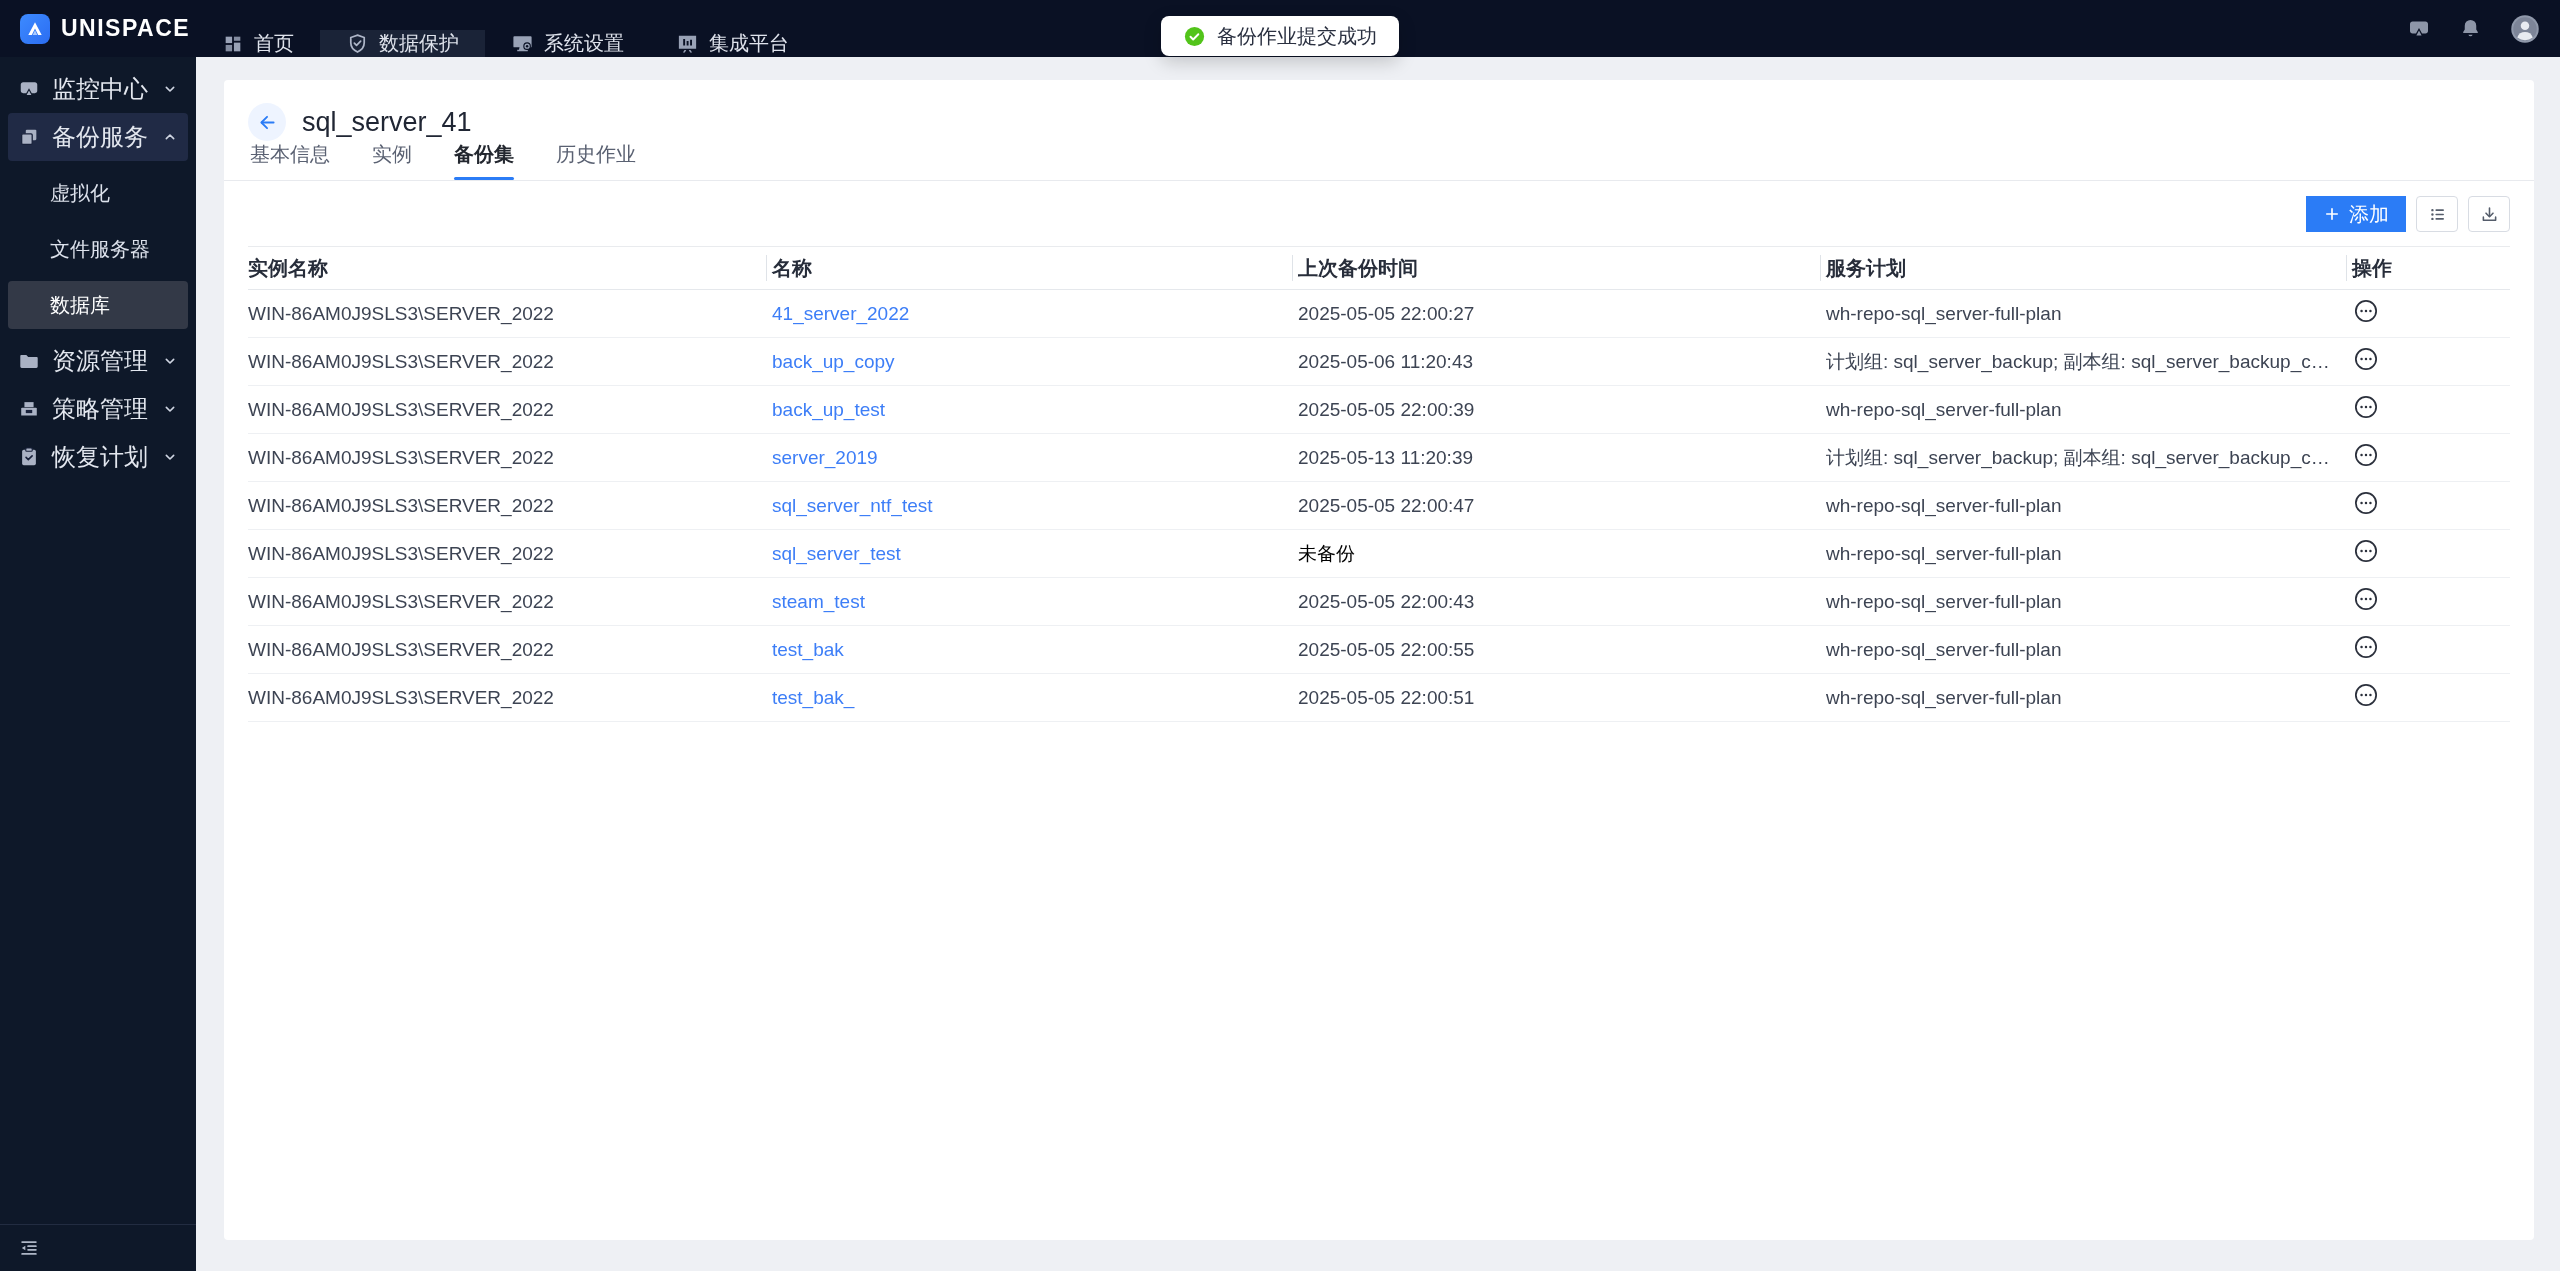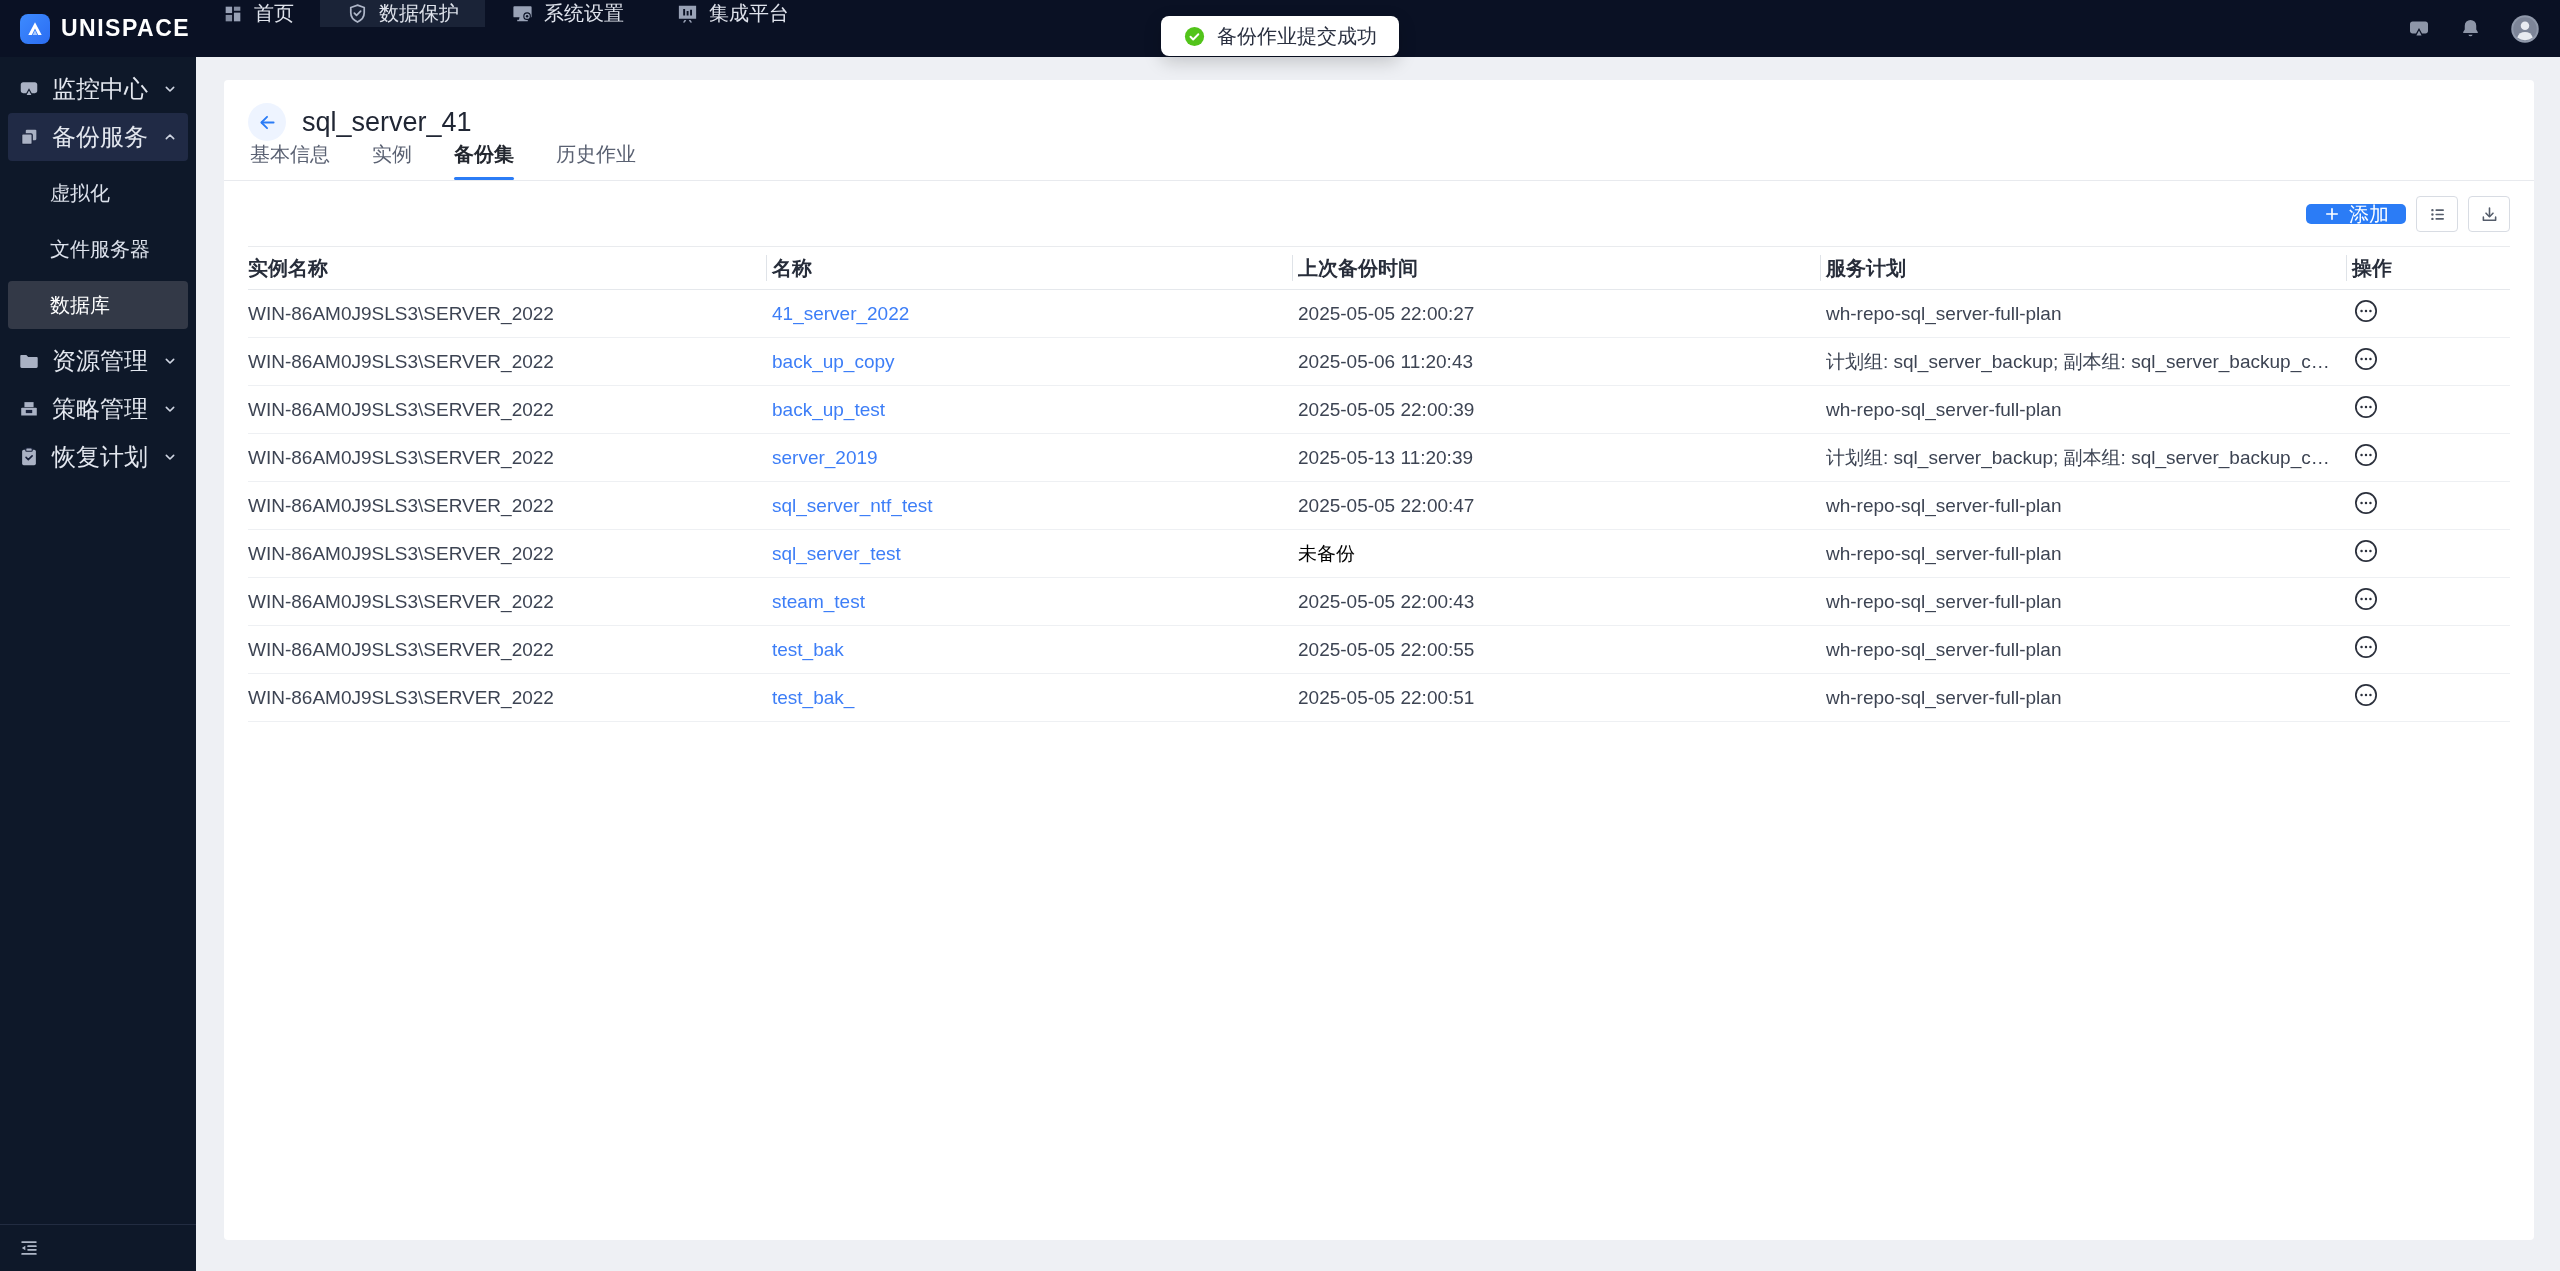--- a/index.html
+++ b/index.html
@@ -9,21 +9,21 @@
     background:#eef0f4;
   }
   .app{position:relative;width:2560px;height:1271px}
 
   
   .topbar{position:absolute;top:0;left:0;right:0;height:57px;background:#0a1124;display:flex;align-items:stretch;z-index:10}
   .brand{width:196px;display:flex;align-items:center;padding-left:20px;gap:11px;box-sizing:border-box}
   .logo-box{width:30px;height:30px;border-radius:8px;background:linear-gradient(135deg,#3d8bff,#2b6df2);display:flex;align-items:center;justify-content:center;flex:0 0 auto}
   .logo-box svg{width:24px;height:24px}
   .brand-name{color:#fff;font-size:23px;font-weight:700;letter-spacing:1.5px}
-  .topnav{display:flex;align-items:flex-start}
+  .topnav{display:flex;align-items:flex-end}
   .nav-item{display:flex;align-items:center;gap:10px;padding:0 26px;color:#dfe3ec;font-size:20px;cursor:pointer;white-space:nowrap}
   .nav-item .icon{color:#99a2b6;display:flex}
   .nav-item.active{background:#1a2337}
   .nav-item.active .icon{color:#aeb6c8}
   .icon svg{display:block}
   .topbar-right{margin-left:auto;display:flex;align-items:center;gap:28px;padding-right:20px;color:#8e96a8}
   .topbar-right .icon{cursor:pointer;display:flex}
 
   
   .toast{position:absolute;top:16px;left:50%;transform:translateX(-50%);background:#fff;border-radius:8px;
@@ -50,21 +50,21 @@
   .back-btn{width:38px;height:38px;border-radius:50%;background:#eef4ff;color:#2b7cf6;display:flex;align-items:center;justify-content:center;cursor:pointer;flex:0 0 auto}
   .page-title{font-size:27px;font-weight:400;color:#202634}
 
   .tabs{display:flex;gap:42px;padding:0 2px}
   .tab{font-size:20px;line-height:24px;color:#5a6172;padding-bottom:14px;cursor:pointer;position:relative;white-space:nowrap}
   .tab.active{color:#23272f;font-weight:700}
   .tab.active::after{content:"";position:absolute;left:0;right:0;bottom:0;height:3px;background:#2b7cf6;border-radius:2px}
   .tabs-sep{height:1px;background:#e8eaee;margin:0 -24px}
 
   .toolbar{display:flex;justify-content:flex-end;align-items:center;gap:10px;padding:15px 0 14px}
-  .btn-primary{height:20px;padding:0 17px;background:#2b7cf6;color:#fff;border:none;border-radius:5px;font-size:20px;
+  .btn-primary{height:36px;padding:0 17px;background:#2b7cf6;color:#fff;border:none;border-radius:0;font-size:20px;
     display:inline-flex;align-items:center;gap:8px;cursor:pointer;font-family:inherit}
   .btn-primary .icon{display:flex;color:#fff}
   .btn-icon{width:42px;height:36px;border:1px solid #d8dce3;border-radius:4px;background:#fff;color:#555d6b;
     display:inline-flex;align-items:center;justify-content:center;cursor:pointer}
 
   table{width:100%;border-collapse:collapse;table-layout:fixed}
   thead tr{border-top:1px solid #e9ebee}
   th{font-size:20px;font-weight:700;color:#272d3a;text-align:left;height:42px;padding:0 12px 0 0;position:relative;white-space:nowrap}
   th+th::before{content:"";position:absolute;left:-6px;top:50%;transform:translateY(-50%);width:1px;height:26px;background:#dfe3e8}
   th{border-bottom:1px solid #e5e8ec}

